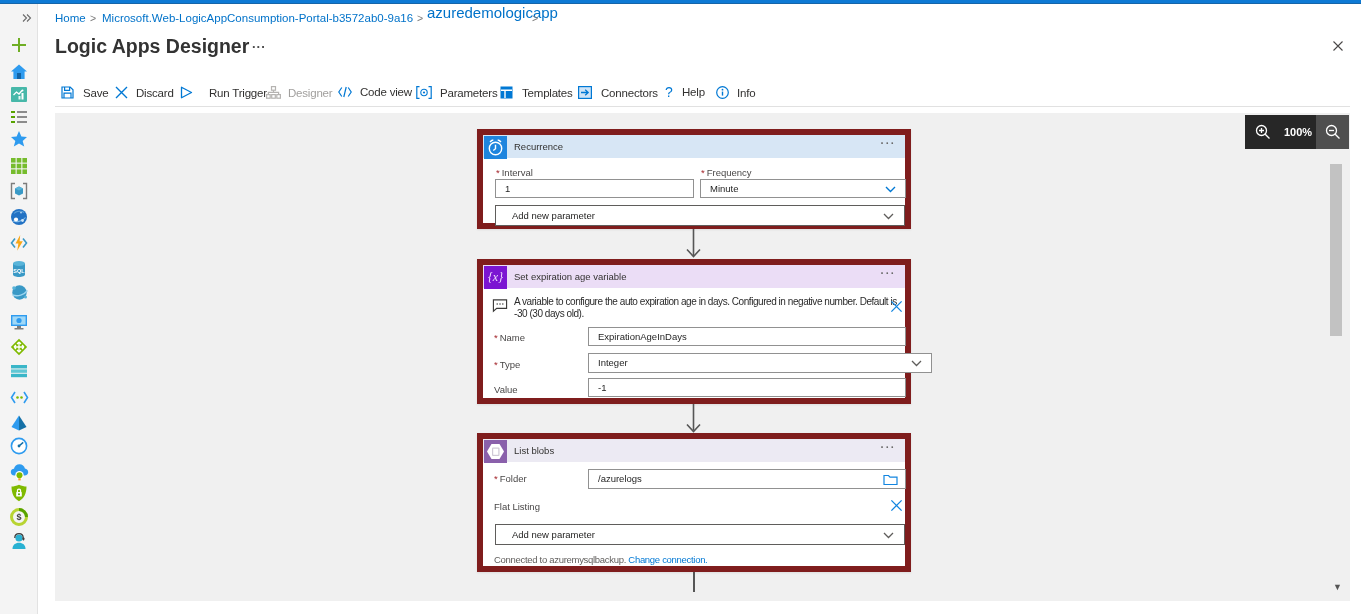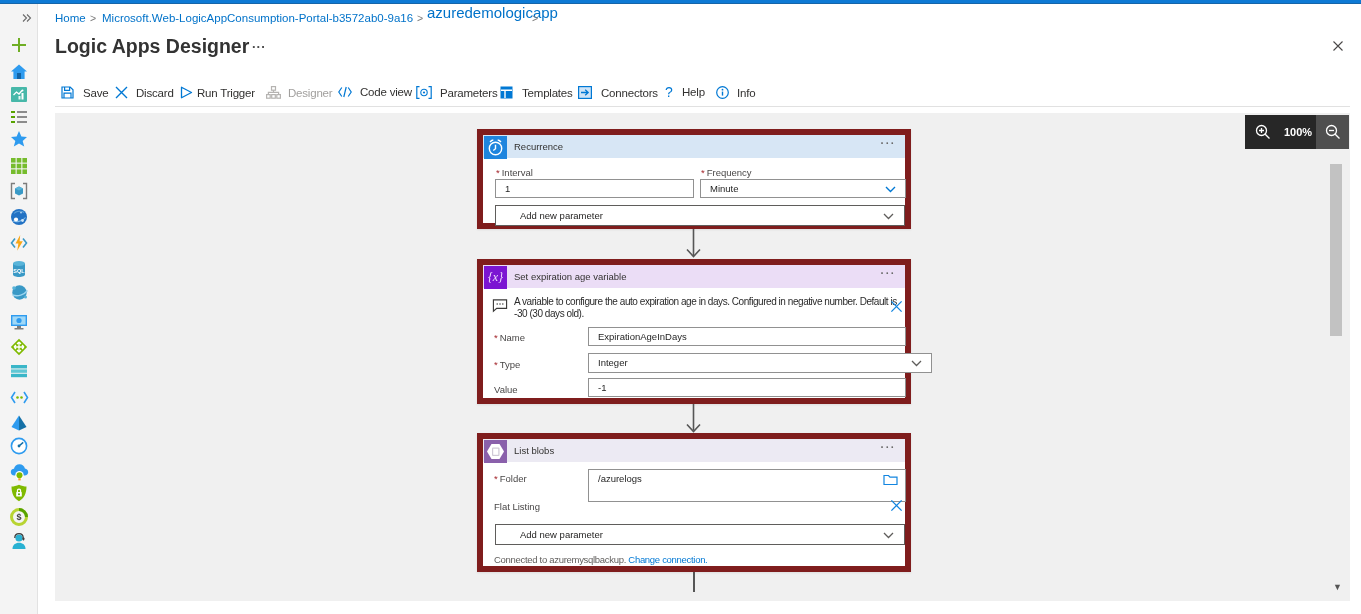--- a/index.html
+++ b/index.html
@@ -8,21 +8,21 @@
 .tb-item { position:absolute; top:86px; height:14px; font-size:11.5px; letter-spacing:-0.2px; color:#323130; white-space:nowrap; }
 .tb-item svg { vertical-align:-2px; }
 .card { position:absolute; left:422px; width:434px; background:#fff; border:6px solid #7f1d1d; box-shadow:0 1px 2px rgba(0,0,0,.08); }
 .chead { position:absolute; left:0; top:0; right:0; height:23px; }
 .cicon { position:absolute; left:1px; top:1px; width:23px; height:23px; }
 .ctitle { position:absolute; left:31px; top:6px; font-size:9.5px; color:#323130; }
 .cdots { position:absolute; right:9px; top:2px; font-size:11px; color:#6a6a6a; letter-spacing:1.5px; font-weight:bold; }
 .flabel { position:absolute; font-size:9.5px; color:#494747; }
 .req { color:#a4262c; margin-right:2px; }
 .finput { position:absolute; height:19px; border:1px solid #919191; background:#fff; font-size:9.5px; color:#1f1f1f; line-height:17px; padding-left:9px; }
-.addparam { position:absolute; left:12px; width:410px; height:21px; border:1px solid #5f5d5b; background:#fff; font-size:9.5px; color:#252423; line-height:19px; padding-left:24px; }
+.addparam { position:absolute; left:12px; width:410px; height:21px; border:1px solid #5f5d5b; background:#fff; font-size:9.5px; color:#252423; line-height:19px; padding-left:16px; }
 .chev-gray { position:absolute; width:11px; height:7px; }
 </style></head>
 <body>
 
 <div class="abs" style="left:0;top:0;width:1361px;height:4px;background:#0d7ad5;border-bottom:1px solid #1565a9"></div>
 
 <div class="abs" id="sidebar" style="left:0;top:4px;width:38px;height:610px;background:#f4f4f4;border-right:1px solid #e2e2e2">
 <svg class="abs" style="left:22px;top:9px" width="10" height="10" viewBox="0 0 10 10">
       <path d="M1 1.5 L4.5 5 L1 8.5 M5 1.5 L8.5 5 L5 8.5" fill="none" stroke="#6a6a6a" stroke-width="1.1"></path>
     </svg>
@@ -176,21 +176,21 @@
 <div class="tb-item" style="left:115px">
 <svg width="13" height="13" viewBox="0 0 13 13">
       <path d="M1 1 L12 12 M12 1 L1 12" stroke="#0078d4" stroke-width="1.4"></path>
     </svg>
 <span style="margin-left:5px">Discard</span></div>
 
 <div class="tb-item" style="left:180px">
 <svg width="13" height="13" viewBox="0 0 13 13">
       <path d="M1.5 1.2 L11.5 6.5 L1.5 11.8 Z" fill="none" stroke="#0078d4" stroke-width="1.3" stroke-linejoin="round"></path>
     </svg>
-<span style="margin-left:1px">Run Trigger</span></div>
+<span style="margin-left:13px">Run Trigger</span></div>
 
 <div class="tb-item" style="left:266px;color:#a19f9d">
 <svg width="15" height="13" viewBox="0 0 15 13">
       <g fill="none" stroke="#b5b3b1" stroke-width="1.2">
         <rect x="5.5" y="0.6" width="4" height="3.6"></rect>
         <rect x="0.6" y="8.6" width="3.6" height="3.6"></rect>
         <rect x="5.7" y="8.6" width="3.6" height="3.6"></rect>
         <rect x="10.8" y="8.6" width="3.6" height="3.6"></rect>
         <path d="M7.5 4.2 V6.4 M2.4 8.6 V6.4 H12.6 V8.6"></path>
       </g>
@@ -317,21 +317,21 @@
   <div class="cicon" style="background:#8a60ab">
     <svg width="23" height="23" viewBox="0 0 23 23">
           <path d="M7.5 4 H15.5 L20 11.5 L15.5 19 H7.5 L3 11.5 Z" fill="#fff"></path>
           <rect x="8" y="7.5" width="7.5" height="8.5" rx="1" fill="#cfc9d6"></rect>
           <rect x="9.2" y="8.7" width="5.1" height="6.1" fill="#fff"></rect>
         </svg>
   </div>
   <div class="ctitle">List blobs</div>
   <div class="cdots">···</div>
   <div class="flabel" style="left:11px;top:34px"><span class="req">*</span>Folder</div>
-  <div class="finput" style="left:105px;top:30px;width:318px;height:33px">/azurelogs
+  <div class="finput" style="left:105px;top:30px;width:318px;height:20px">/azurelogs
     <svg class="abs" style="right:7px;top:3px" width="15" height="13" viewBox="0 0 15 13">
           <path d="M1 2.5 H5.5 L7 4.2 H14 V11.5 H1 Z" fill="none" stroke="#1285e0" stroke-width="1.2"></path>
         </svg>
   </div>
   <div class="flabel" style="left:11px;top:62px">Flat Listing</div>
   <svg class="abs" style="left:407px;top:60px" width="13" height="13" viewBox="0 0 14 14">
         <path d="M1.5 1.5 L12.5 12.5 M12.5 1.5 L1.5 12.5" stroke="#1285e0" stroke-width="1.4"></path>
       </svg>
   <div class="addparam" style="top:85px">Add new parameter
     <svg class="chev-gray" style="right:10px;top:7px" viewBox="0 0 11 7">

